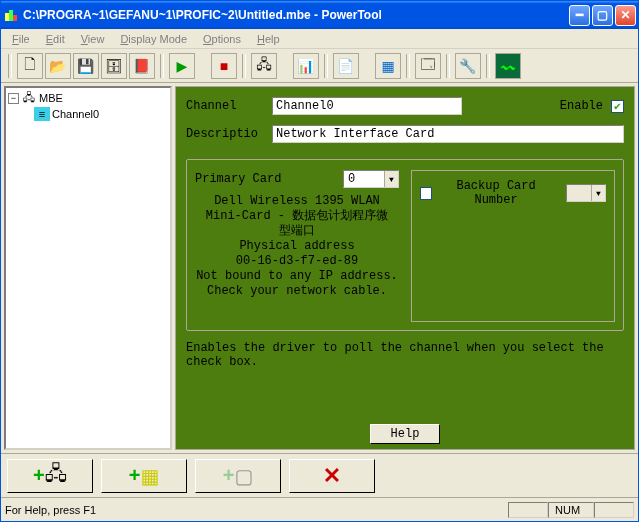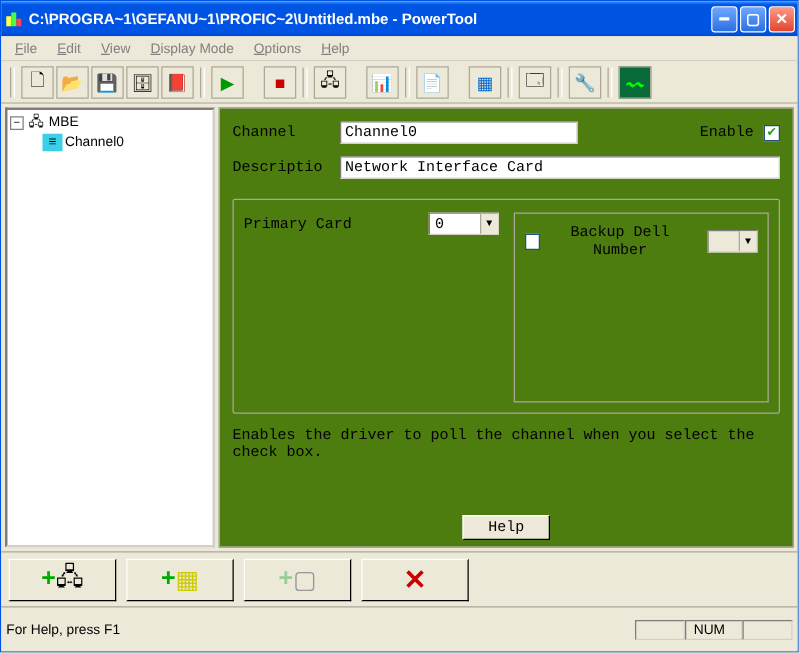--- a/index.html
+++ b/index.html
@@ -179,21 +179,21 @@
   }
   .bigbtn {
     width: 86px; height:34px;
     border:1px solid #000;
     border-top-color:#fff;border-left-color:#fff;
     background:#ece9d8;
     display:flex;align-items:center;justify-content:center;
     font-size:20px;
   }
   .statusbar {
-    height: 36px;
+    height: 24px;
     background:#ece9d8;
     border-top:1px solid #aca899;
     display:flex;
     align-items:center;
     font-size:11px;
     padding: 0 4px;
   }
   .statusbar .pane { border:1px inset #d4d0c8; padding:1px 6px; height:16px; display:flex;align-items:center;}
   .statusbar .flexpane{flex:1;border:none;}
 </style>
@@ -287,26 +287,33 @@
         <div class="group-col">
           <div style="display:flex;align-items:center;gap:8px">
             <span class="lbl">Primary Card</span>
             <span style="flex:1"></span>
             <span class="select" style="width:56px">
               <span class="selval">0</span>
               <span style="flex:1"></span>
               <span class="selbtn">▼</span>
             </span>
           </div>
+          <div class="cardinfo">Dell Wireless 1395 WLAN
+Mini-Card - 数据包计划程序微
+型端口
+Physical address
+00-16-d3-f7-ed-89
+Not bound to any IP address.
+Check your network cable.</div>
         </div>
         <div class="group-col">
           <div class="subgroup">
             <div style="display:flex;align-items:center;gap:6px">
               <span class="chk" style="color:transparent">✔</span>
-              <span class="lbl">Backup Dell Number</span>
+              <span class="lbl">Backup Card Number</span>
               <span style="flex:1"></span>
               <span class="select" style="width:44px;background:#ece9d8">
                 <span class="selval"></span>
                 <span style="flex:1"></span>
                 <span class="selbtn">▼</span>
               </span>
             </div>
           </div>
         </div>
       </div>

